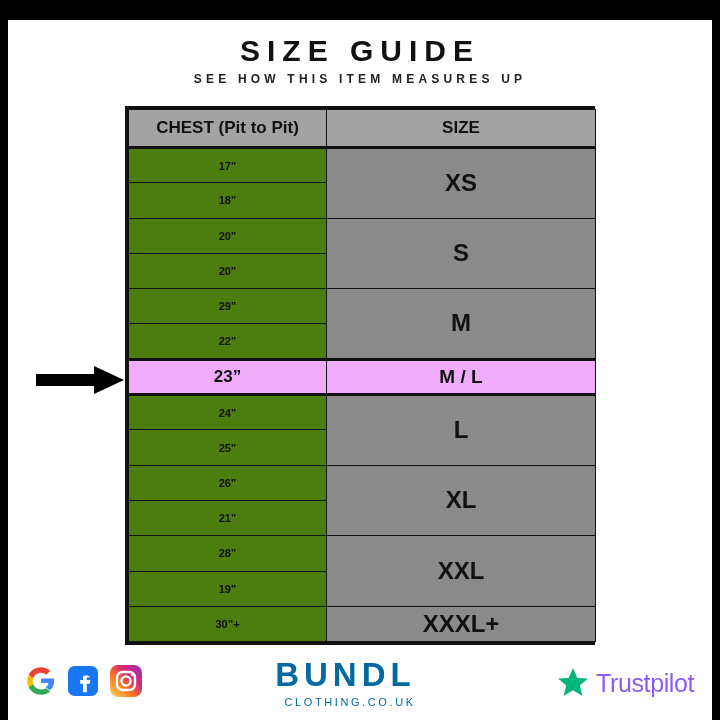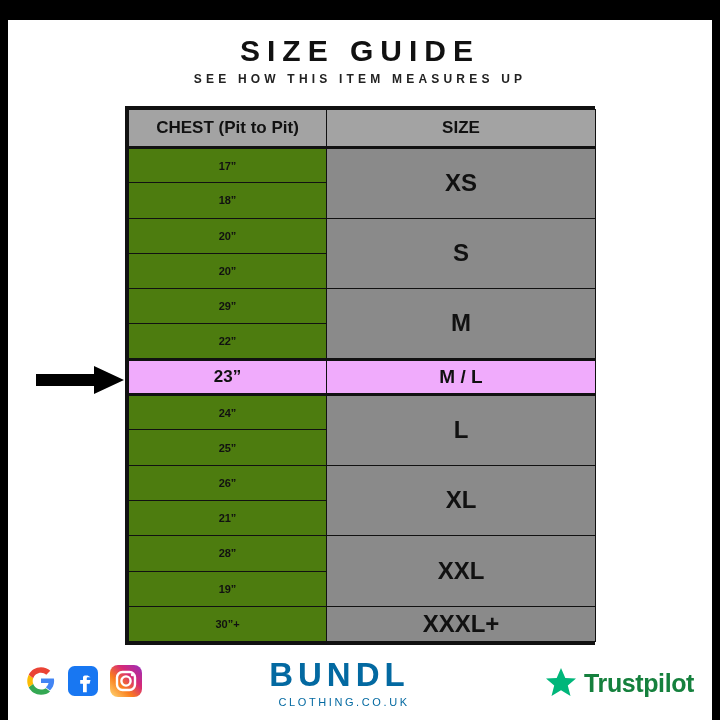--- a/index.html
+++ b/index.html
@@ -118,22 +118,22 @@
     font-weight: normal;
     margin-left: 12px;
   }
   .trustpilot {
     display: flex;
     align-items: center;
     gap: 6px;
   }
   .tp-text {
     font-size: 25px;
-    font-weight: bold;
-    color: #15803d;
+    font-weight: normal;
+    color: #8b5cf6;
     letter-spacing: -0.4px;
   }
 </style>
 </head>
 <body>
 
 <div class="frame">
 
   <div class="title">SIZE GUIDE</div>
   <div class="subtitle">SEE HOW THIS ITEM MEASURES UP</div>

